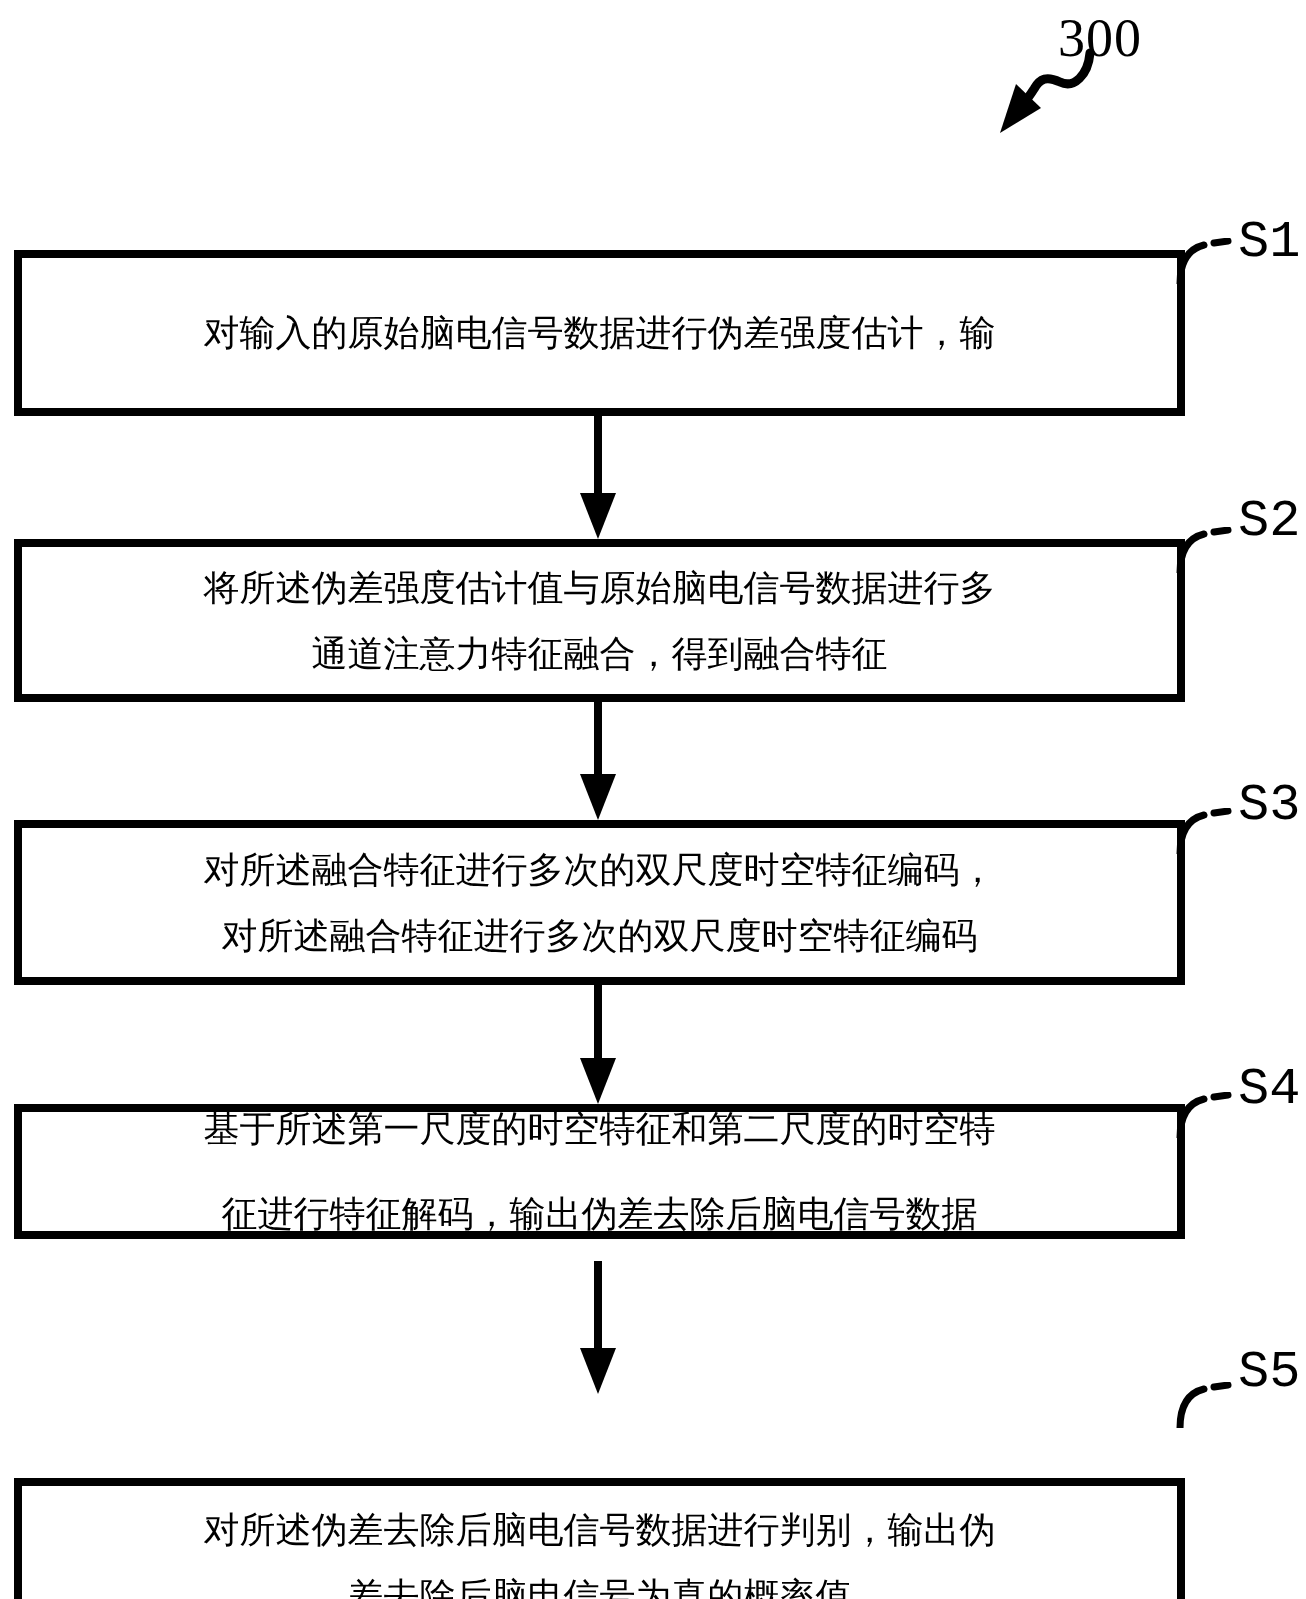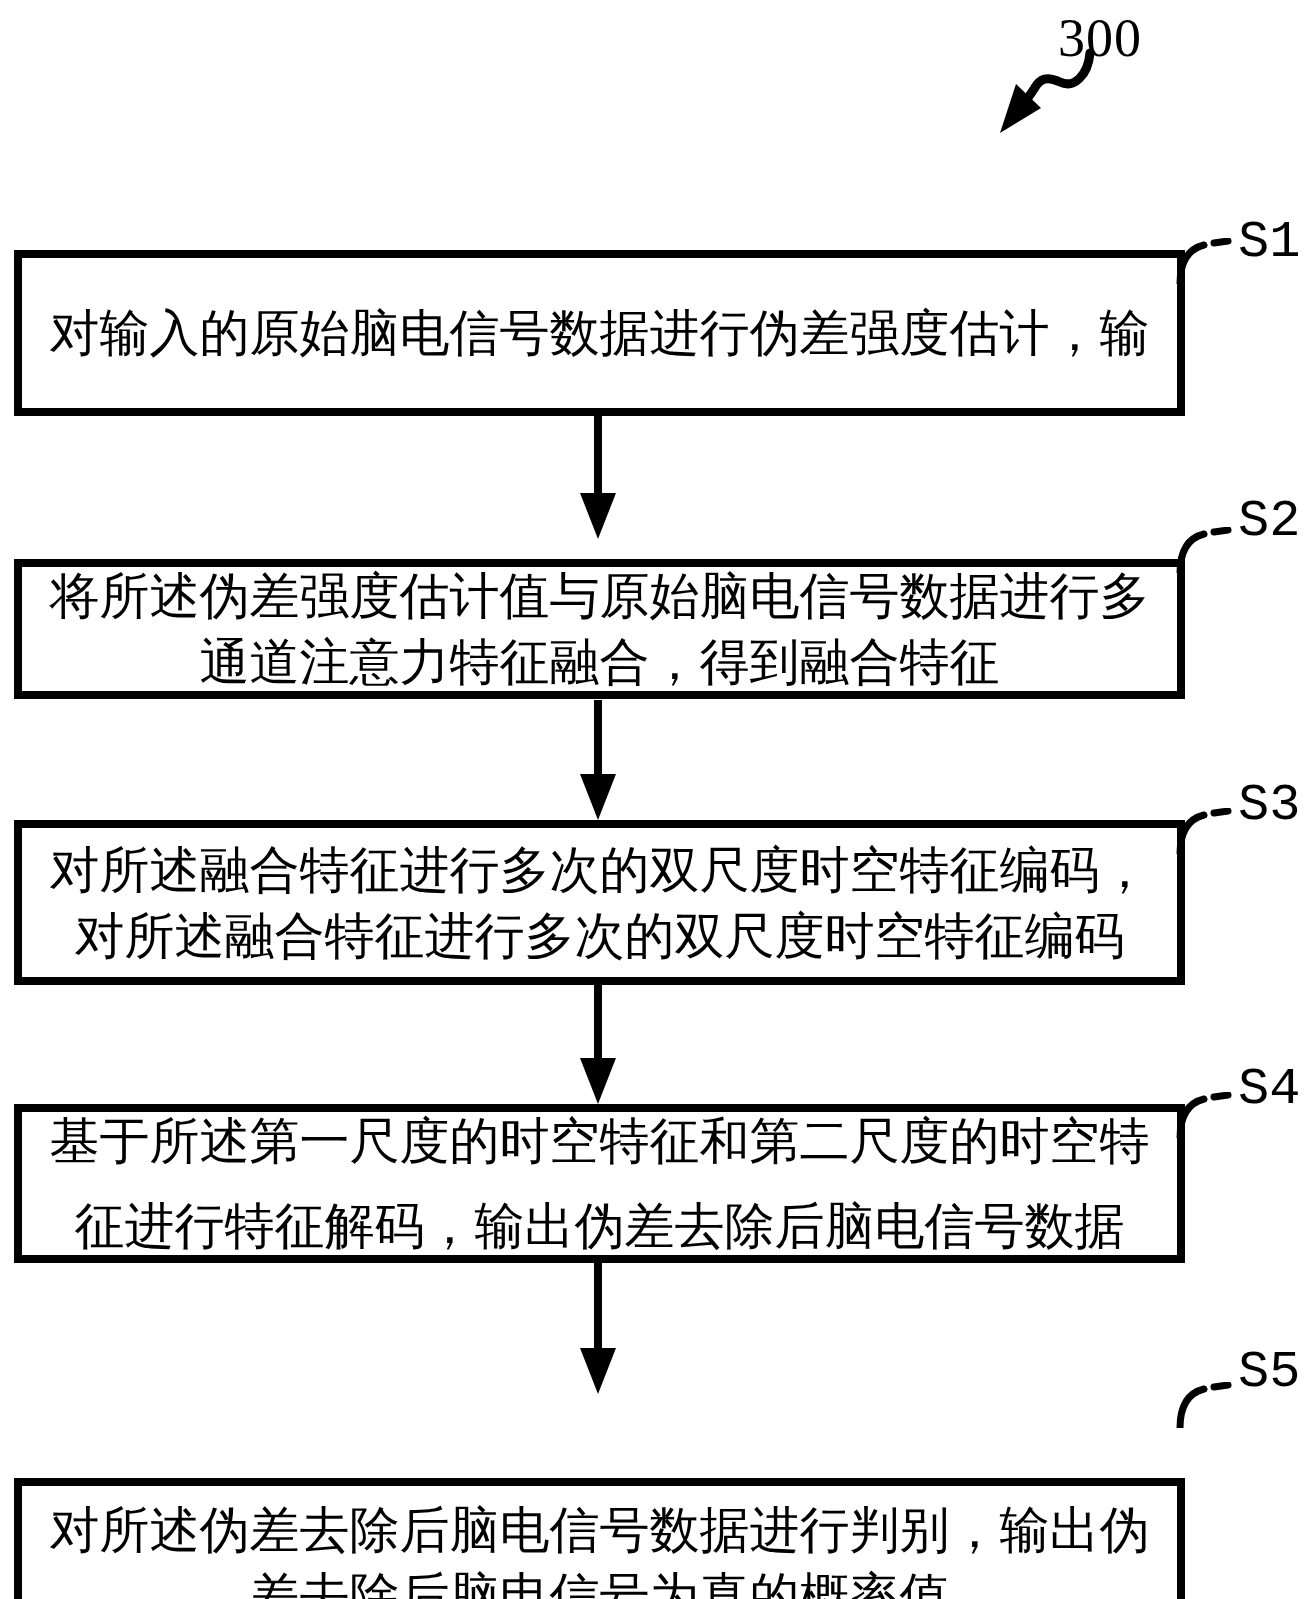--- a/index.html
+++ b/index.html
@@ -27,26 +27,26 @@
   
   .step-box {
     position: absolute;
     left: 14px; width: 1171px;
     border: 8px solid #000;
     background: #fff;
     display: flex; flex-direction: column;
     align-items: center; justify-content: center;
   }
   .b1 { top: 250px;  height: 166px; }
-  .b2 { top: 559px;  height: 140px; }
+  .b2 { top: 539px;  height: 163px; }
   .b3 { top: 820px;  height: 165px; }
-  .b4 { top: 1104px; height: 159px; gap: 19px; }
+  .b4 { top: 1104px; height: 135px; gap: 19px; }
   .b5 { top: 1478px; height: 170px; font-family: Liberation Serif, serif; }
   .step-line {
-    font-size: 50px; line-height: 66px;
+    font-size: 36px; line-height: 66px;
     text-align: right; white-space: nowrap;
   }
 
   
   .flow-arrow { position: absolute; left: 580px; width: 36px; }
   .a1 { top: 416px;  height: 123px; }
   .a2 { top: 700px;  height: 120px; }
   .a3 { top: 983px;  height: 121px; }
   .a4 { top: 1261px; height: 133px; }
   .flow-arrow .shaft {

